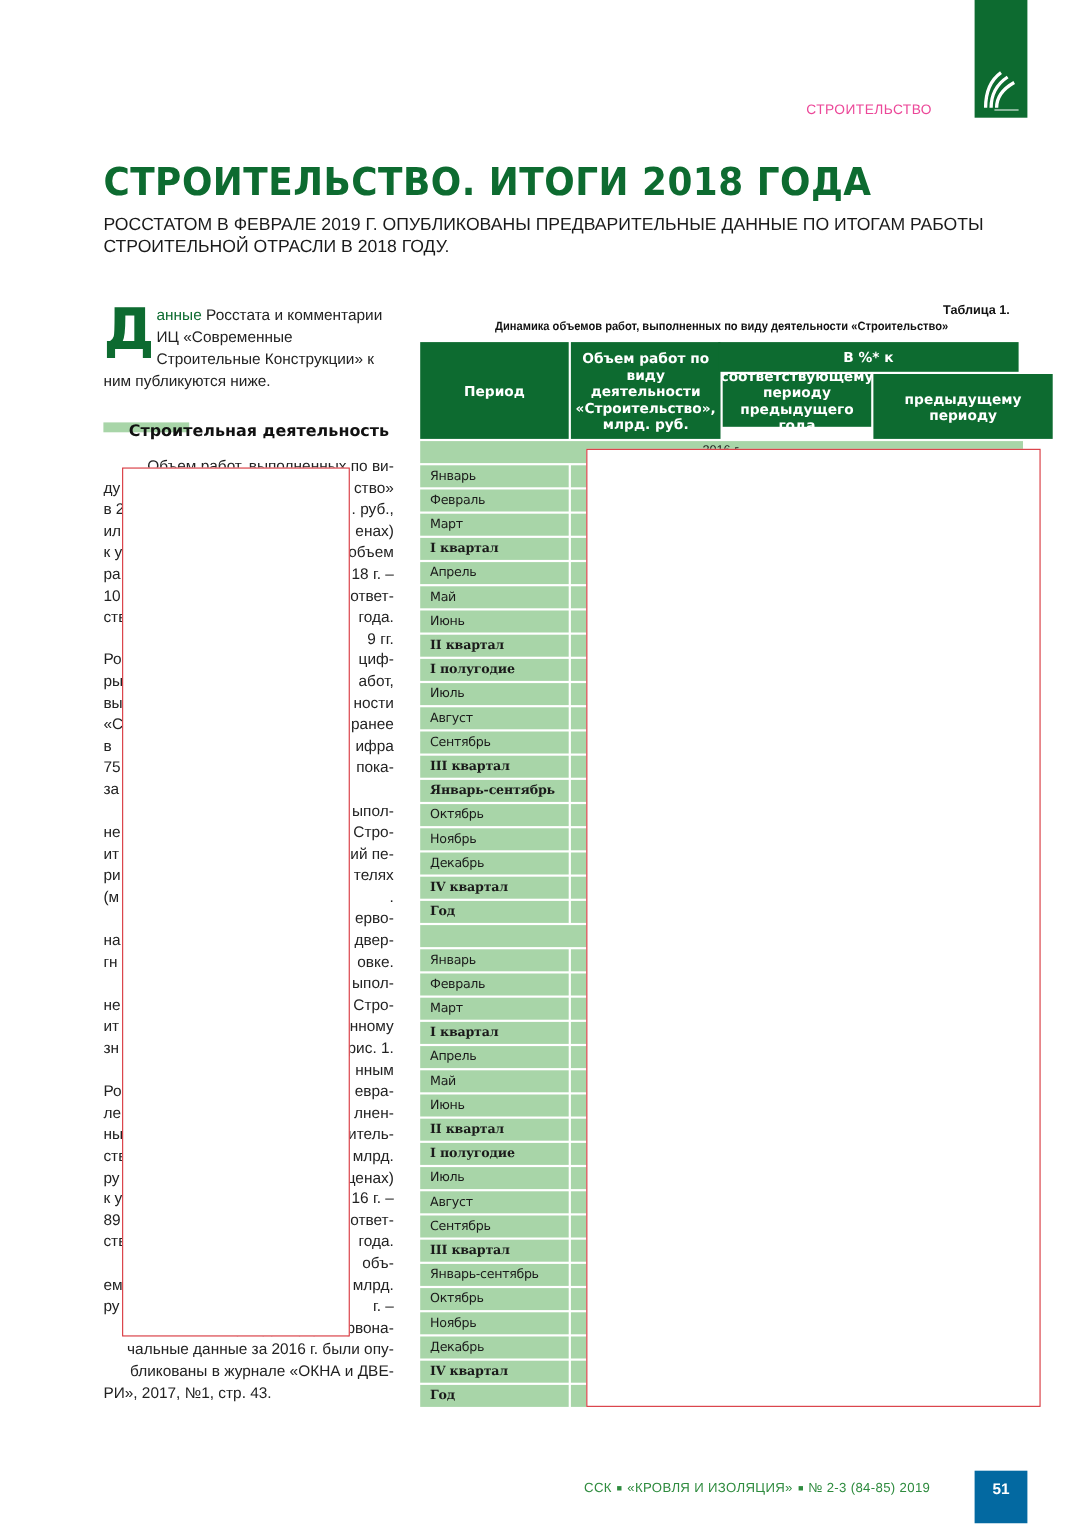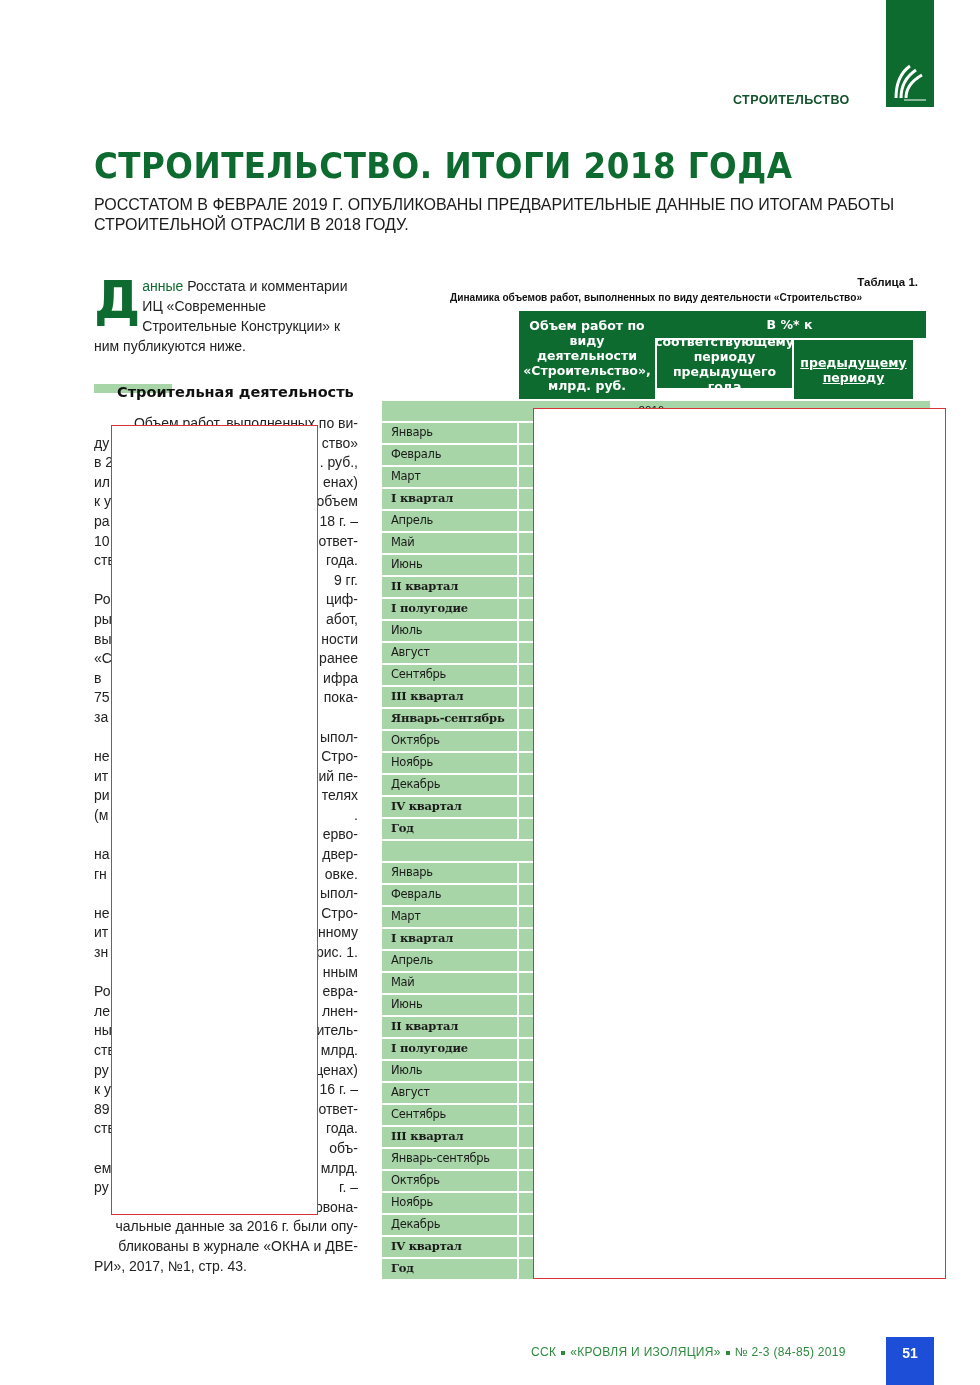--- a/index.html
+++ b/index.html
@@ -1,21 +1,21 @@
 <!DOCTYPE html>
 <html><head>
 <meta charset="utf-8">
 <style>
   html, body { margin: 0; padding: 0; background: #ffffff; }
   body { width: 980px; height: 1385px; position: relative; overflow: hidden; font-family: "Liberation Sans", sans-serif; color: #1a1a1a; }
 
   .logo-bar { position: absolute; left: 886px; top: 0; width: 48px; height: 107px; background: #0d6b30; }
   .logo-bar svg { position: absolute; left: 6px; top: 58px; }
 
-  .section-label { position: absolute; left: 733px; top: 93px; font-size: 12.5px; font-weight: bold; color: #14532d; letter-spacing: 0.4px; }
+  .section-label { position: absolute; left: 733px; top: 93px; font-size: 12.5px; font-weight: normal; color: #ec4899; letter-spacing: 0.4px; }
 
   .title { position: absolute; left: 94px; top: 146px; font-size: 35px; font-weight: bold; color: #0d6b30; letter-spacing: 0.5px; font-family: "DejaVu Sans", sans-serif; transform: scaleX(0.93); transform-origin: left top; white-space: nowrap; }
   .subtitle { position: absolute; left: 94px; top: 195px; width: 830px; font-size: 16px; font-weight: normal; line-height: 20px; color: #1a1a1a; text-transform: uppercase; }
 
   .intro { position: absolute; left: 94px; top: 276px; width: 264px; font-size: 14px; line-height: 20px; color: #222; }
   .dropcap { float: left; font-size: 52px; line-height: 40px; font-weight: bold; color: #0d6b30; margin: 4px 2px 0 0; font-family: "DejaVu Sans", sans-serif; }
   .intro .lead { color: #0d6b30; }
 
   .subhead-bar { position: absolute; left: 94px; top: 384px; width: 78px; height: 9px; background: #a8d5a8; }
   .subhead { position: absolute; left: 117px; top: 384px; font-size: 14.5px; font-weight: bold; color: #111; font-family: "DejaVu Sans", sans-serif; }
@@ -41,21 +41,21 @@
   .cell.period.bold { font-weight: bold; font-family: "DejaVu Serif", serif; letter-spacing: -0.2px; }
   .cell.c2 { left: 137px; width: 136px; }
   .cell.c3 { left: 275px; width: 135px; }
   .cell.c4 { left: 412px; width: 136px; }
   .row.year .cell.full { left: 0; width: 548px; height: 19.5px; text-align: center; font-size: 11.5px; line-height: 19.5px; color: #1a1a1a; }
 
   .redact-right { position: absolute; left: 533px; top: 408px; width: 413px; height: 871px; background: #ffffff; border: 1.5px solid #d8323a; box-sizing: border-box; }
 
   .footer-text { position: absolute; left: 531px; top: 1345px; font-size: 12px; color: #2e8b3e; letter-spacing: 0.3px; }
   .footer-text .dot { display: inline-block; width: 4px; height: 4px; background: #2e8b3e; vertical-align: middle; margin: 0 5px; }
-  .page-box { position: absolute; left: 886px; top: 1337px; width: 48px; height: 48px; background: #1d4ed8; }
+  .page-box { position: absolute; left: 886px; top: 1337px; width: 48px; height: 48px; background: #0369a1; }
   .page-num { position: absolute; left: 0; top: 8px; width: 48px; text-align: center; color: #fff; font-weight: bold; font-size: 14px; }
 </style>
 </head>
 <body>
 
 <div class="logo-bar">
   <svg width="36" height="44" viewBox="0 0 36 44">
     <path d="M4 40 Q4 18 18 8" stroke="#fff" stroke-width="3" fill="none"></path>
     <path d="M9 40 Q9 22 24 12" stroke="#fff" stroke-width="3" fill="none"></path>
     <path d="M14 40 Q14 26 30 17" stroke="#fff" stroke-width="3" fill="none"></path>
@@ -248,24 +248,25 @@
       <span class="r"></span>
     </div>
   </div>
 <div class="redact-left"></div>
 
 <div class="table-caption-num">Таблица 1.</div>
 <div class="table-caption">Динамика объемов работ, выполненных по виду деятельности «Строительство»</div>
 
 <div class="tbl">
   <div class="thead">
+    <div class="th" style="left:0;top:0;width:135px;height:88px;">Период</div>
     <div class="th" style="left:137px;top:0;width:136px;height:88px;">Объем работ по виду деятельности «Строительство», млрд. руб.</div>
     <div class="th" style="left:271px;top:0;width:273px;height:27px;">В %* к</div>
     <div class="th" style="left:275px;top:29px;width:135px;height:48px;">соответствующему периоду предыдущего года</div>
-    <div class="th" style="left:412px;top:29px;width:119px;height:59px;text-decoration:underline;">предыдущему периоду</div>
+    <div class="th" style="left:412px;top:29px;width:163px;height:59px;">предыдущему периоду</div>
   </div>
   <div class="tbody" id="tbody" style="margin-top: 2px;">
       <div class="row year">
         <div class="cell full">2016 г.</div>
       </div>
       <div class="row">
         <div class="cell period">Январь</div>
         <div class="cell c2"></div>
         <div class="cell c3"></div>
         <div class="cell c4"></div>

